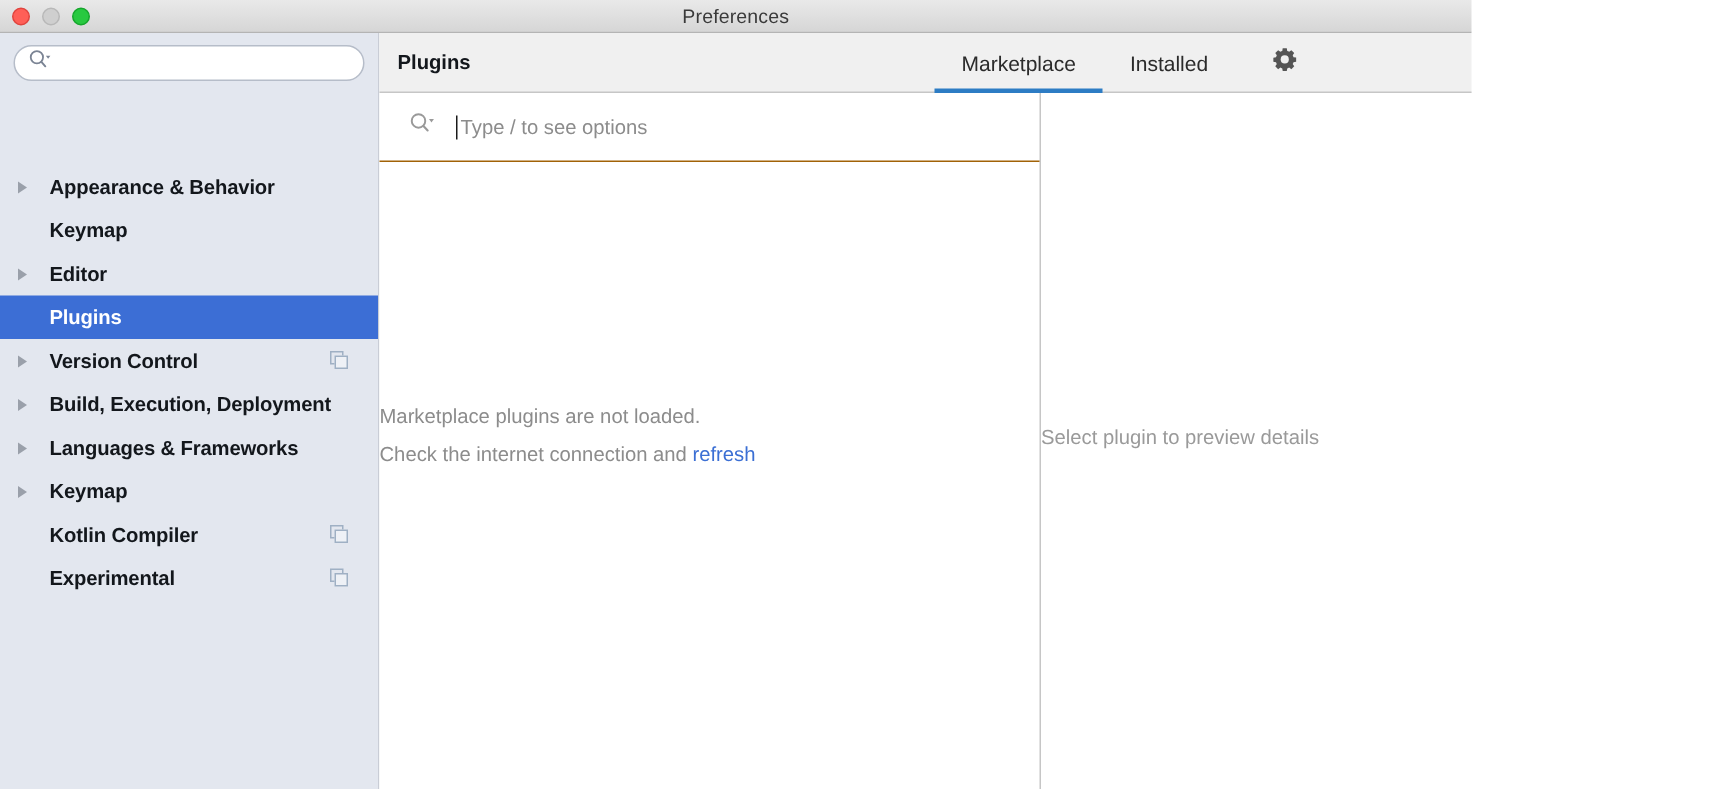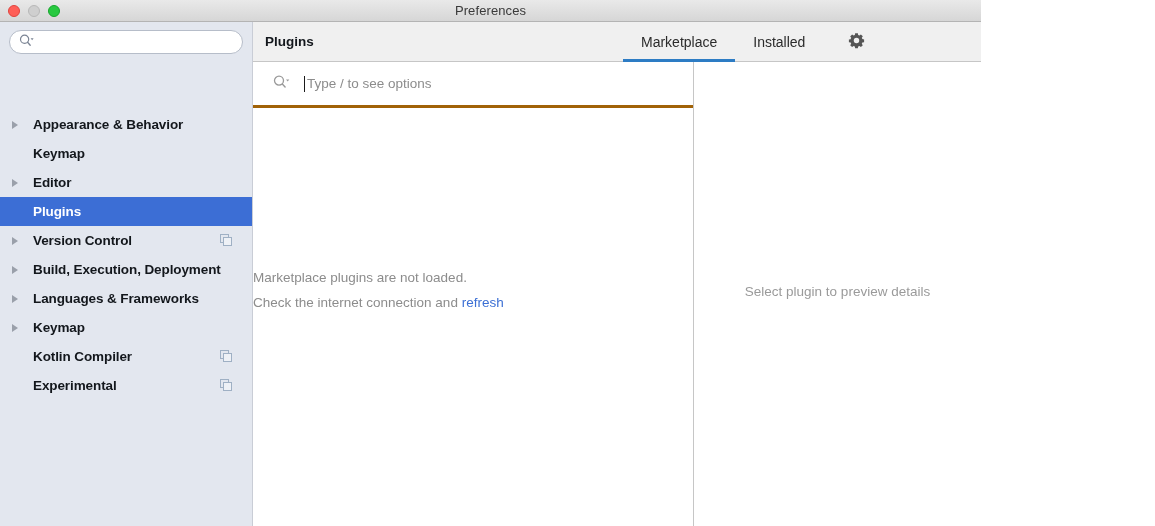--- a/index.html
+++ b/index.html
@@ -224,21 +224,21 @@
     width: 441px;
     border-right: 1px solid #c6c6c6;
     display: flex;
     flex-direction: column;
     background: #ffffff;
     min-width: 0;
   }
   .plugin-search {
     flex: 0 0 46px;
     height: 46px;
-    border-bottom: 3px solid #a16207;
+    border-bottom: 1px solid #a16207;
     display: flex;
     align-items: center;
     padding: 0 12px 0 20px;
   }
   .plugin-search .caret-bar {
     width: 1px;
     height: 16px;
     background: #1a1a1a;
     margin-left: 14px;
   }
@@ -265,21 +265,21 @@
   .empty-link {
     color: #3b6fd4;
     cursor: default;
   }
 
   
   .preview-col {
     flex: 1 1 auto;
     display: flex;
     align-items: center;
-    justify-content: center;
+    justify-content: flex-start;
     background: #ffffff;
     min-width: 0;
     padding-bottom: 6px;
   }
   .preview-text {
     font-size: 13.5px;
     color: #9a9a9a;
   }
 </style>
 </head>

